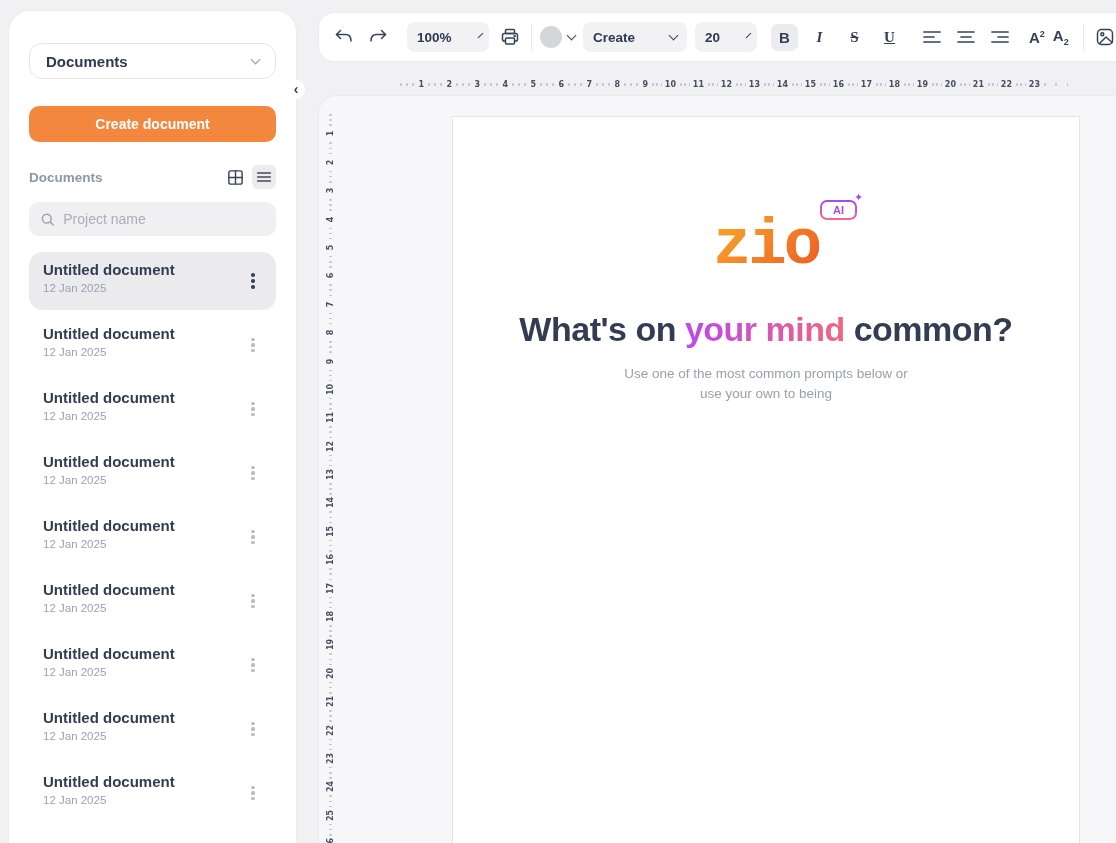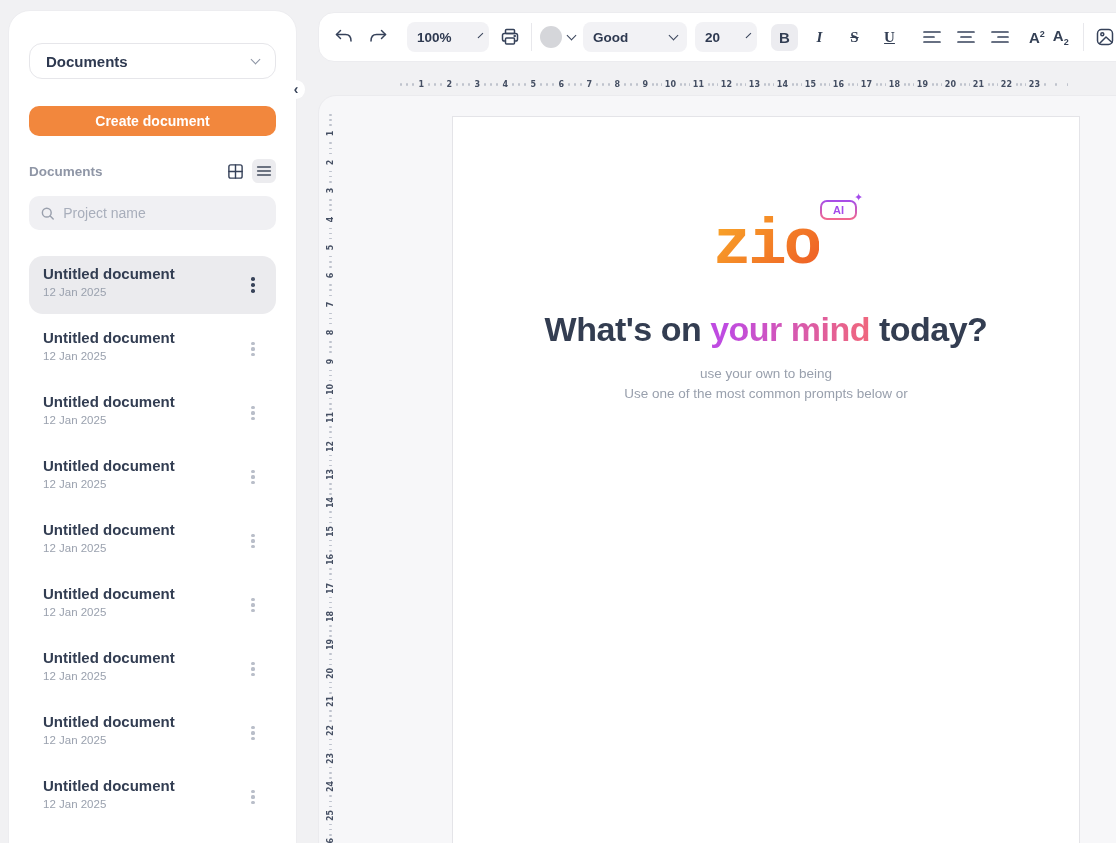--- a/index.html
+++ b/index.html
@@ -9,34 +9,34 @@
 
   
   .sidebar { position:absolute; left:8px; top:10px; width:289px; height:860px;
     background:#fff; border:1px solid #ededf0; border-radius:22px; padding:20px; z-index:5; }
   .ws-select { margin-top:12px; height:36px; border:1px solid #e6e6ea; border-radius:13px;
     display:flex; align-items:center; justify-content:space-between; padding:0 16px; cursor:pointer; background:#fff; width:100%; }
   .ws-select span.lbl { font-size:15px; font-weight:700; color:#2e3950; }
   .chev { width:7px; height:7px; border-right:1.7px solid #8b93a3; border-bottom:1.7px solid #8b93a3;
     transform:rotate(45deg); margin-top:-4px; }
   .chev.dark { border-color:#3a455c; }
-  .create-btn { margin-top:27px; width:100%; height:30px; border:none; border-radius:10px;
+  .create-btn { margin-top:27px; width:100%; height:36px; border:none; border-radius:10px;
     background:#F2873D; color:#fff; font-size:14px; font-weight:700; cursor:pointer; font-family:"Liberation Sans",sans-serif; }
   .section-row { margin-top:23px; display:flex; align-items:center; justify-content:space-between; }
   .section-label { font-size:13.5px; color:#8f96a6; font-weight:600; }
   .view-toggles { display:flex; align-items:center; gap:5px; }
   .view-btn { width:24px; height:24px; border:none; background:transparent; border-radius:6px;
     display:flex; align-items:center; justify-content:center; cursor:pointer; }
   .view-btn.active { background:#ececef; }
   .search { margin-top:13px; height:34px; background:#f0f0f3; border-radius:10px;
     display:flex; align-items:center; padding:0 11px; gap:8px; }
   .search input { border:none; outline:none; background:transparent; font-size:14px; color:#8b5cf6;
     width:100%; font-family:"Liberation Sans",sans-serif; }
   .search input::placeholder { color:#a8aebb; }
-  .doc-list { margin-top:26px; }
+  .doc-list { margin-top:16px; }
   .doc-item { height:58px; margin-bottom:6px; border-radius:14px; padding:9px 14px 0 14px;
     display:flex; justify-content:space-between; cursor:pointer; position:relative; }
   .doc-item.selected { background:#ebebee; }
   .doc-title { font-size:15px; font-weight:700; color:#323d52; }
   .doc-date { font-size:11.5px; color:#9aa1ae; margin-top:4px; }
   .kebab { display:flex; flex-direction:column; gap:2.5px; align-items:center; justify-content:center;
     width:18px; height:40px; background:transparent; border:none; cursor:pointer; }
   .kebab i { width:3.2px; height:3.2px; border-radius:50%; background:#b9bec9; display:block; }
   .doc-item.selected .kebab i { background:#39445a; width:3.6px; height:3.6px; }
   .collapse-btn { position:absolute; left:287px; top:80px; width:18px; height:19px; z-index:6;
@@ -271,21 +271,21 @@
           <rect x="5.5" y="11" width="9" height="6" rx="1" fill="#fff"></rect>
           <circle cx="14.7" cy="9" r="0.5" fill="#36425a"></circle>
         </svg>
     </button>
     <div class="tb-divider"></div>
     <button class="color-swatch-btn">
       <span class="color-circle"></span>
       <span class="chev dark"></span>
     </button>
     <button class="pill font">
-      <span class="val">Good</span>
+      <span class="val">Create</span>
       <span class="chev dark"></span>
     </button>
     <button class="pill size">
       <span class="val">20</span>
       <span class="chev dark"></span>
     </button>
     <button class="fmt-btn bold" style="margin-left:6px">B</button>
     <button class="fmt-btn italic">I</button>
     <button class="fmt-btn strike">S</button>
     <button class="fmt-btn underline">U</button>
@@ -630,22 +630,22 @@
       </div>
     <div class="page">
       <div class="logo-wrap">
         <span class="logo-inner">
           <span class="logo-text">zio</span>
           <span class="ai-badge">AI</span>
           <span class="sparkle">✦</span>
         </span>
       </div>
       <div class="greeting">
-        <div><span>What's on </span><span class="hl">your mind</span><span> today?</span></div>
+        <div><span>What's on </span><span class="hl">your mind</span><span> common?</span></div>
       </div>
       <div class="subtitle">
+        <div>Use one of the most common prompts below or</div>
         <div>use your own to being</div>
-        <div>Use one of the most common prompts below or</div>
       </div>
     </div>
   </div>
 
 </div>
 
 </body></html>

